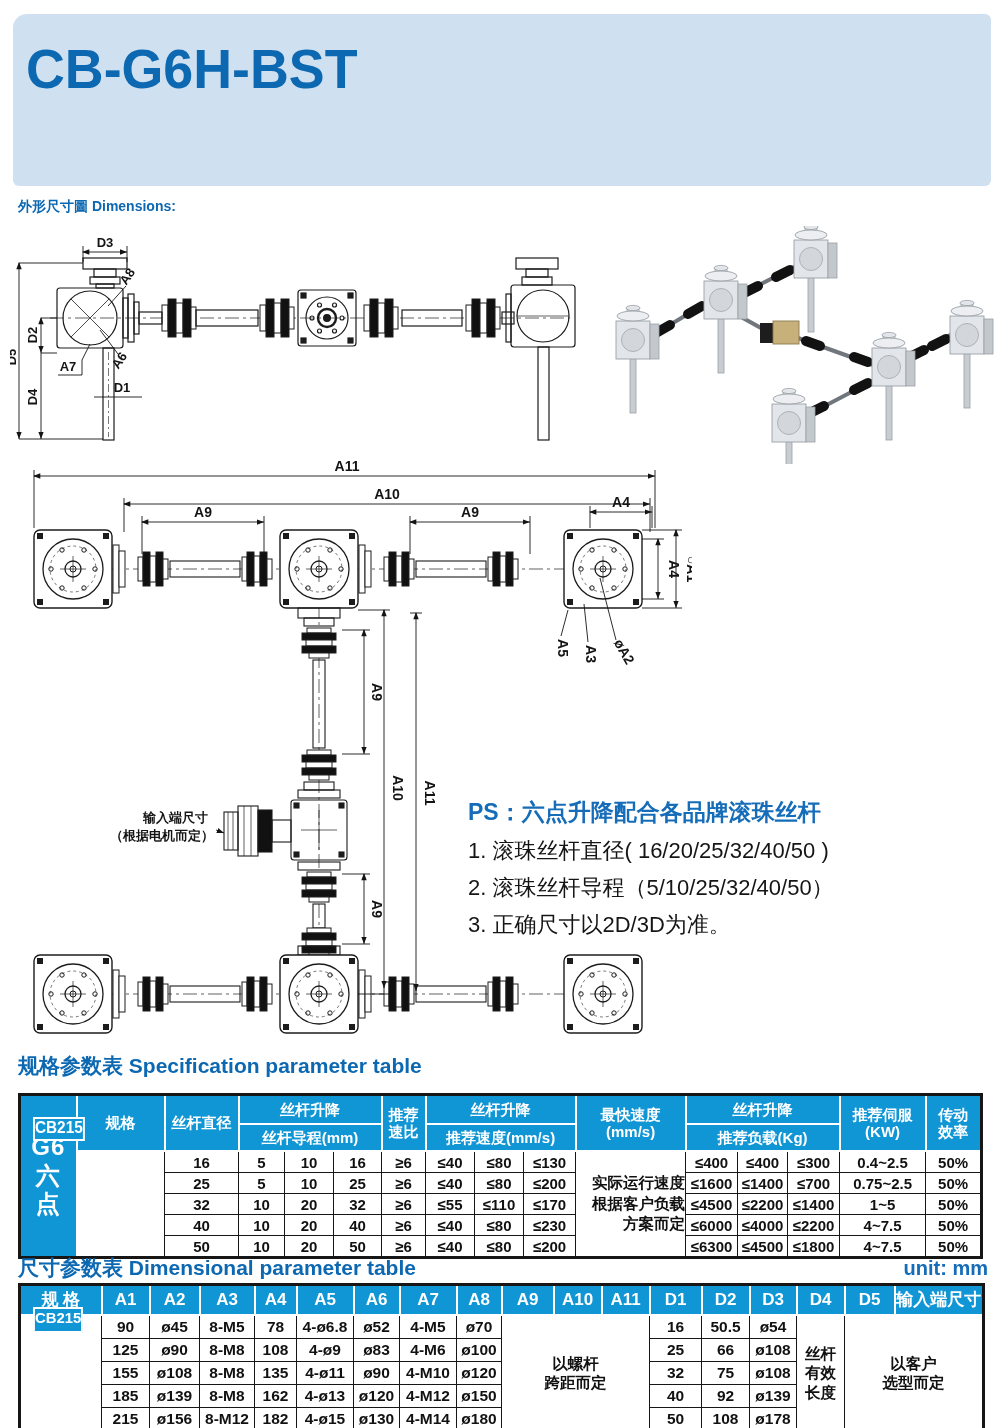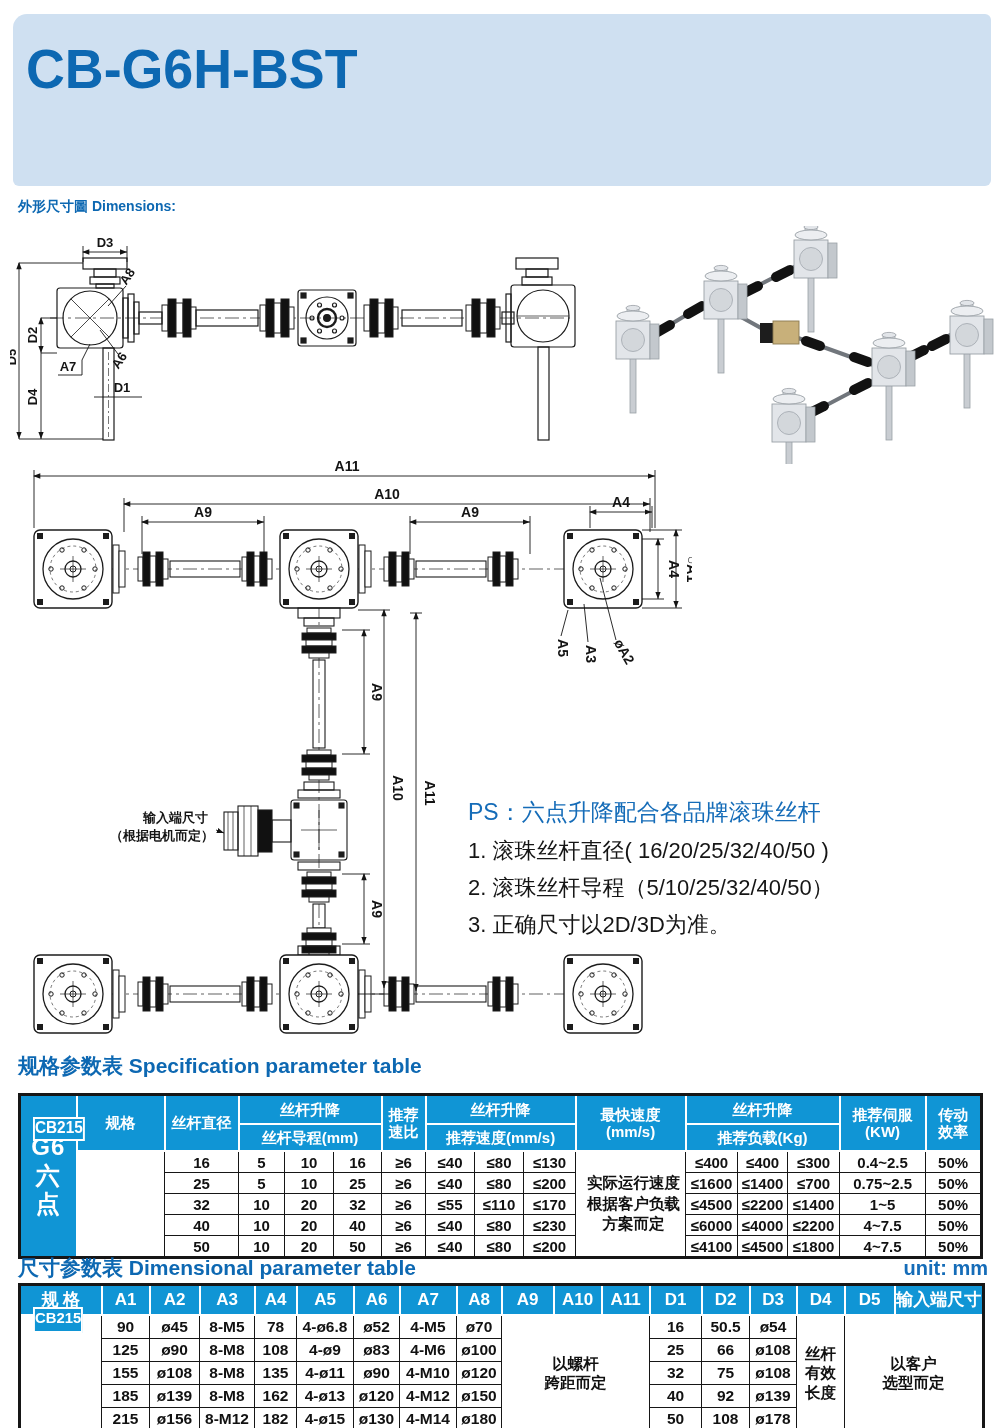--- a/index.html
+++ b/index.html
@@ -7,42 +7,42 @@
         font-family:"Liberation Sans","DejaVu Sans",sans-serif;color:#111;}
   
   .band{position:absolute;left:13px;top:14px;width:978px;height:172px;background:#cfe0f1;
         border-radius:14px 6px 6px 6px;}
   .model{position:absolute;left:13px;top:22px;font-size:56px;font-weight:800;color:#0d68b2;
          letter-spacing:0px;transform:scaleX(.96);transform-origin:left;}
   .subtitle{position:absolute;left:13px;top:90px;font-size:47px;font-weight:800;color:#0d68b2;}
   .dims-label{position:absolute;left:18px;top:198px;font-size:14px;font-weight:700;color:#0d68b2;}
   
   .ps{position:absolute;left:468px;top:797px;width:520px;}
-  .ps .t{font-size:23px;font-weight:400;color:#156cb8;margin-bottom:8px;}
+  .ps .t{font-size:23px;font-weight:700;color:#156cb8;margin-bottom:8px;}
   .ps .i{font-size:22px;font-weight:500;color:#151515;margin-bottom:7px;}
   
   .tbl-title{position:absolute;font-size:21px;font-weight:700;color:#0d68b2;}
   .unit{position:absolute;left:760px;top:1257px;width:228px;text-align:right;
         font-size:20px;font-weight:700;color:#156cb8;}
   
   table{border-collapse:collapse;table-layout:fixed;position:absolute;left:18px;}
   table.spec{top:1093px;width:964px;}
   table.dim{top:1283px;width:964px;}
   td{padding:0;text-align:center;vertical-align:middle;overflow:hidden;white-space:nowrap;}
   td.b{background:#1095d5;color:#fff;font-weight:700;font-size:15px;border:2px solid #fff;line-height:1.15;}
   td.w{background:#fff;color:#111;font-weight:700;font-size:15px;border:1.5px solid #161616;}
   table.spec{border:3px solid #161616;}
   table.dim{border:3px solid #161616;}
   table.spec tr.h1 td{height:27px;}
   table.spec tr.h2 td{height:25px;}
   table.spec tr.d td{height:20px;}
   td.series{font-size:24px;letter-spacing:1px;}
   td.series div{line-height:1.2;}
   td.model{font-size:16px;}
-  td.note{text-align:center;padding-left:6px;font-size:15.5px;line-height:1.35;}
+  td.note{text-align:right;padding-left:6px;font-size:15.5px;line-height:1.35;}
   table.dim tr.h td{height:28px;font-size:17px;}
   table.dim tr.d td{height:22px;font-size:15.5px;}
   table.dim td.model{font-size:16px;}
   td.big{font-size:17px;line-height:1.25;}
   
   .dtxt{font-family:"Liberation Sans","DejaVu Sans",sans-serif;font-weight:700;font-size:13px;fill:#141414;}
   .dtxt2{font-family:"Liberation Sans","DejaVu Sans",sans-serif;font-weight:700;font-size:14px;fill:#141414;}
   svg{position:absolute;}
   #front-view{left:10px;top:232px;}
   #render3d{left:596px;top:226px;}
@@ -505,21 +505,21 @@
     <tr class="d">
       <td class="b model">CB215</td>
       <td class="w">50</td>
       <td class="w">10</td>
       <td class="w">20</td>
       <td class="w">50</td>
       <td class="w">≥6</td>
       <td class="w">≤40</td>
       <td class="w">≤80</td>
       <td class="w">≤200</td>
-      <td class="w">≤4100</td>
+      <td class="w">≤6300</td>
       <td class="w">≤4500</td>
       <td class="w">≤1800</td>
       <td class="w">4~7.5</td>
       <td class="w">50%</td>
     </tr>
   </tbody>
     </table>
 
   <div class="tbl-title" style="left:18px;top:1254px">尺寸参数表 Dimensional parameter table</div>
   <div class="unit">unit: mm</div>

